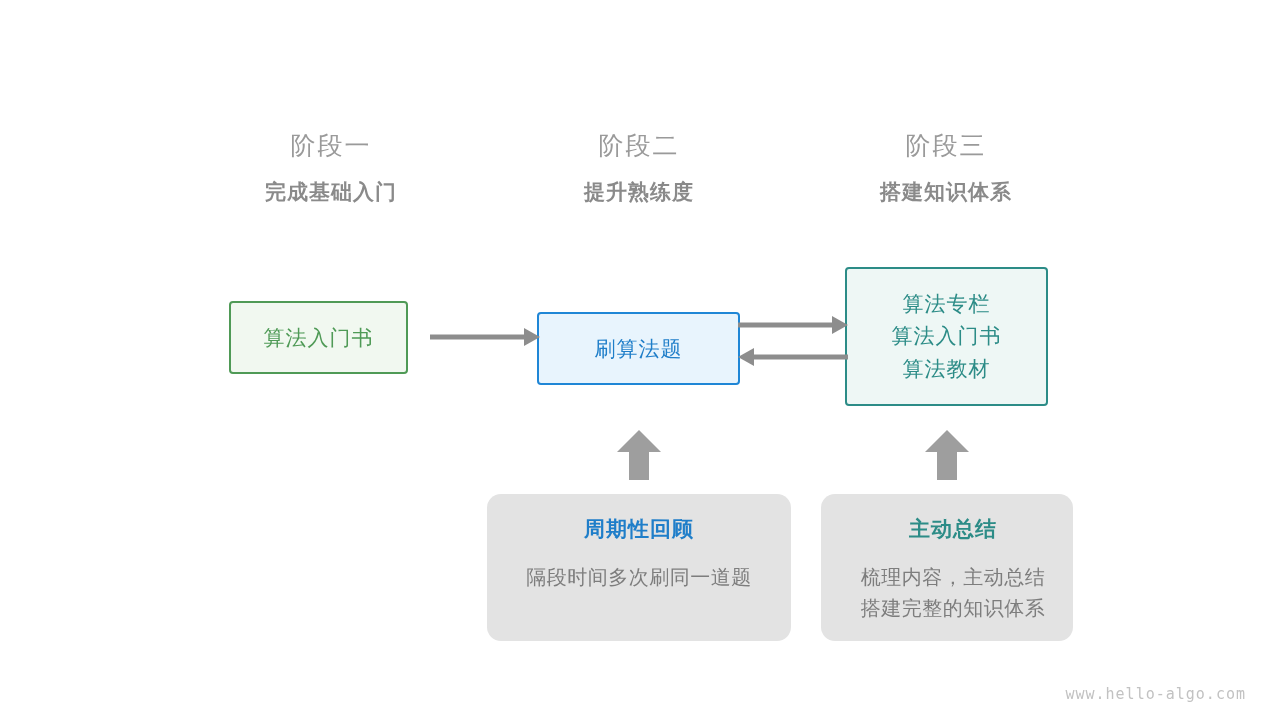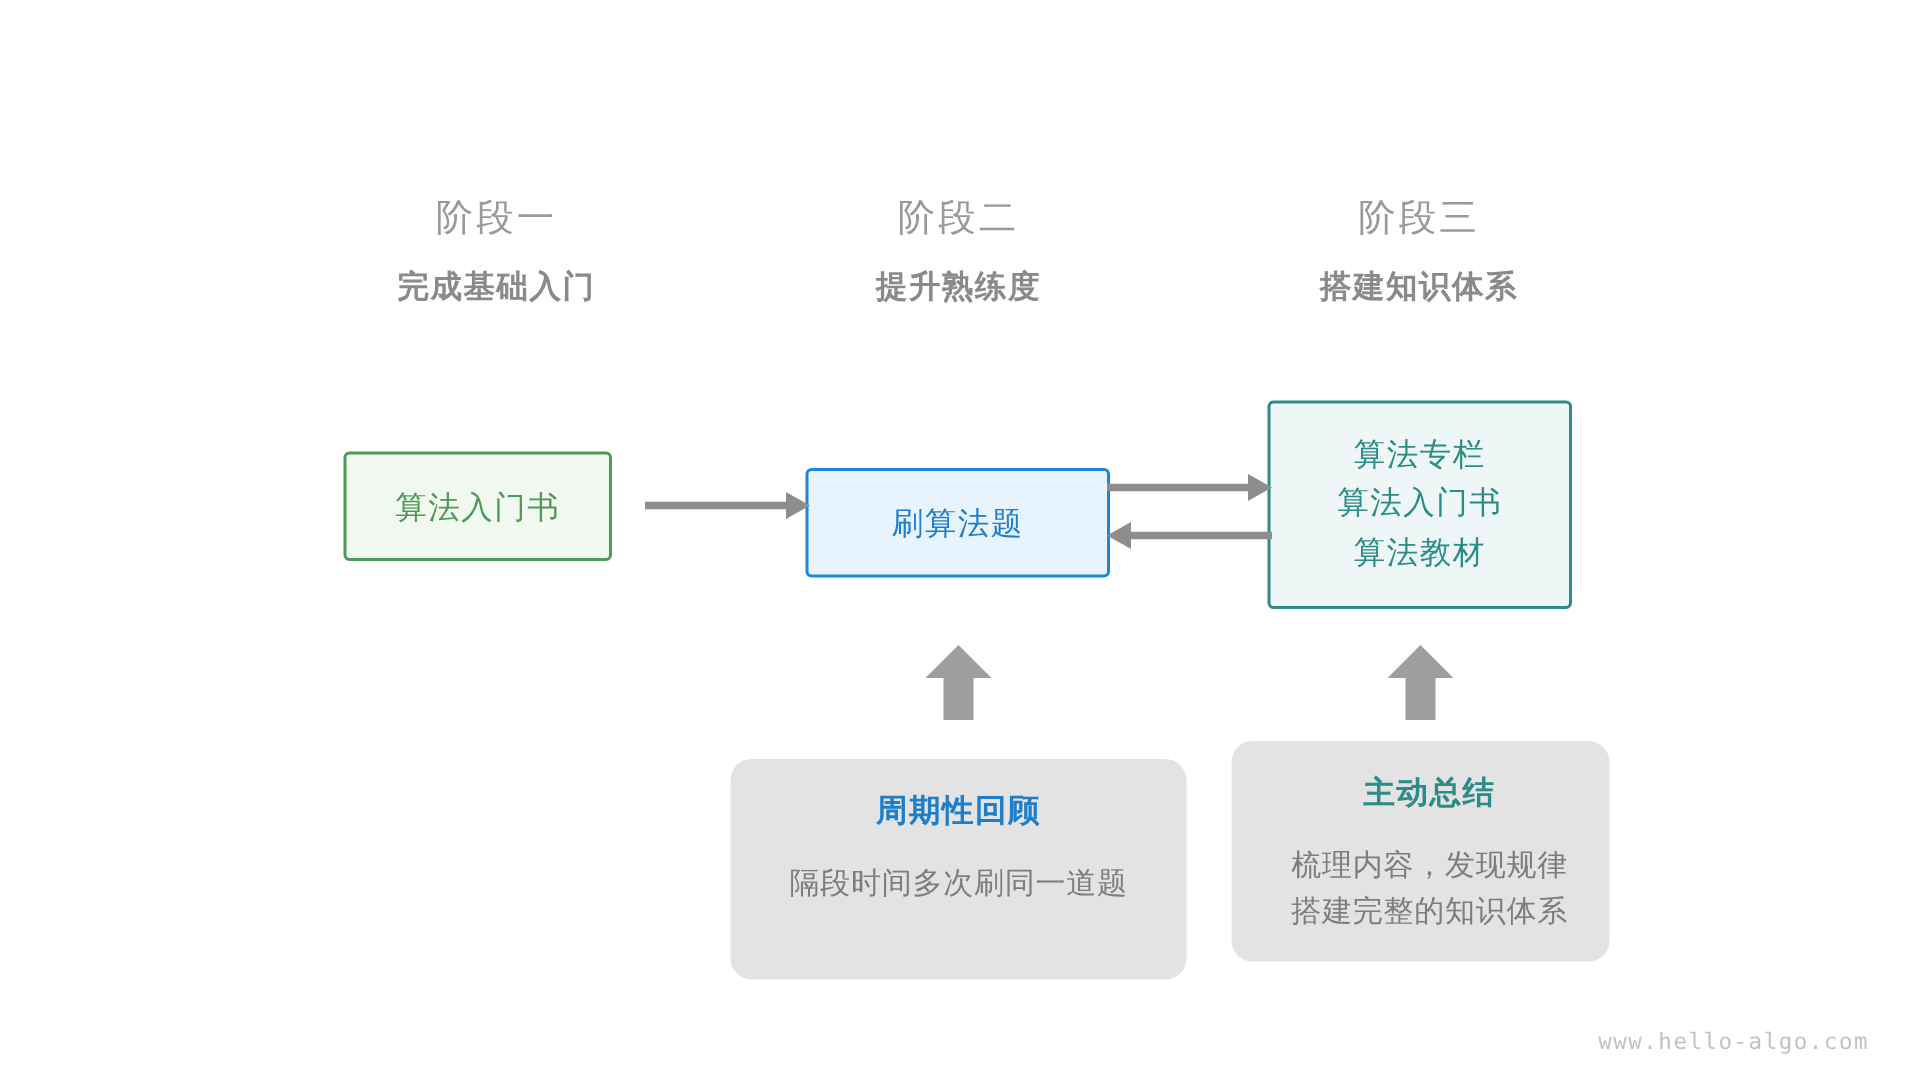--- a/index.html
+++ b/index.html
@@ -122,21 +122,20 @@
     text-align: center;
     letter-spacing: 0.5px;
   }
   .note-body .line { display: block; }
 
   #note-review {
     left: 487px;
     top: 494px;
     width: 304px;
     height: 147px;
-    margin-top: 12px;
   }
   #note-review .note-title { color: #1f7ec9; }
 
   #note-summary {
     left: 821px;
     top: 494px;
     width: 252px;
     height: 147px;
     padding-left: 12px;
   }
@@ -224,20 +223,20 @@
   <div class="note-card" id="note-review">
     <div class="note-title">周期性回顾</div>
     <div class="note-body">
       <span class="line">隔段时间多次刷同一道题</span>
     </div>
   </div>
 
   <div class="note-card" id="note-summary">
     <div class="note-title">主动总结</div>
     <div class="note-body">
-      <span class="line">梳理内容，发现规律</span>
+      <span class="line">梳理内容，主动总结</span>
       <span class="line">搭建完整的知识体系</span>
     </div>
   </div>
 
   <div id="watermark">www.hello-algo.com</div>
 
 </div>
 
 </body></html>

